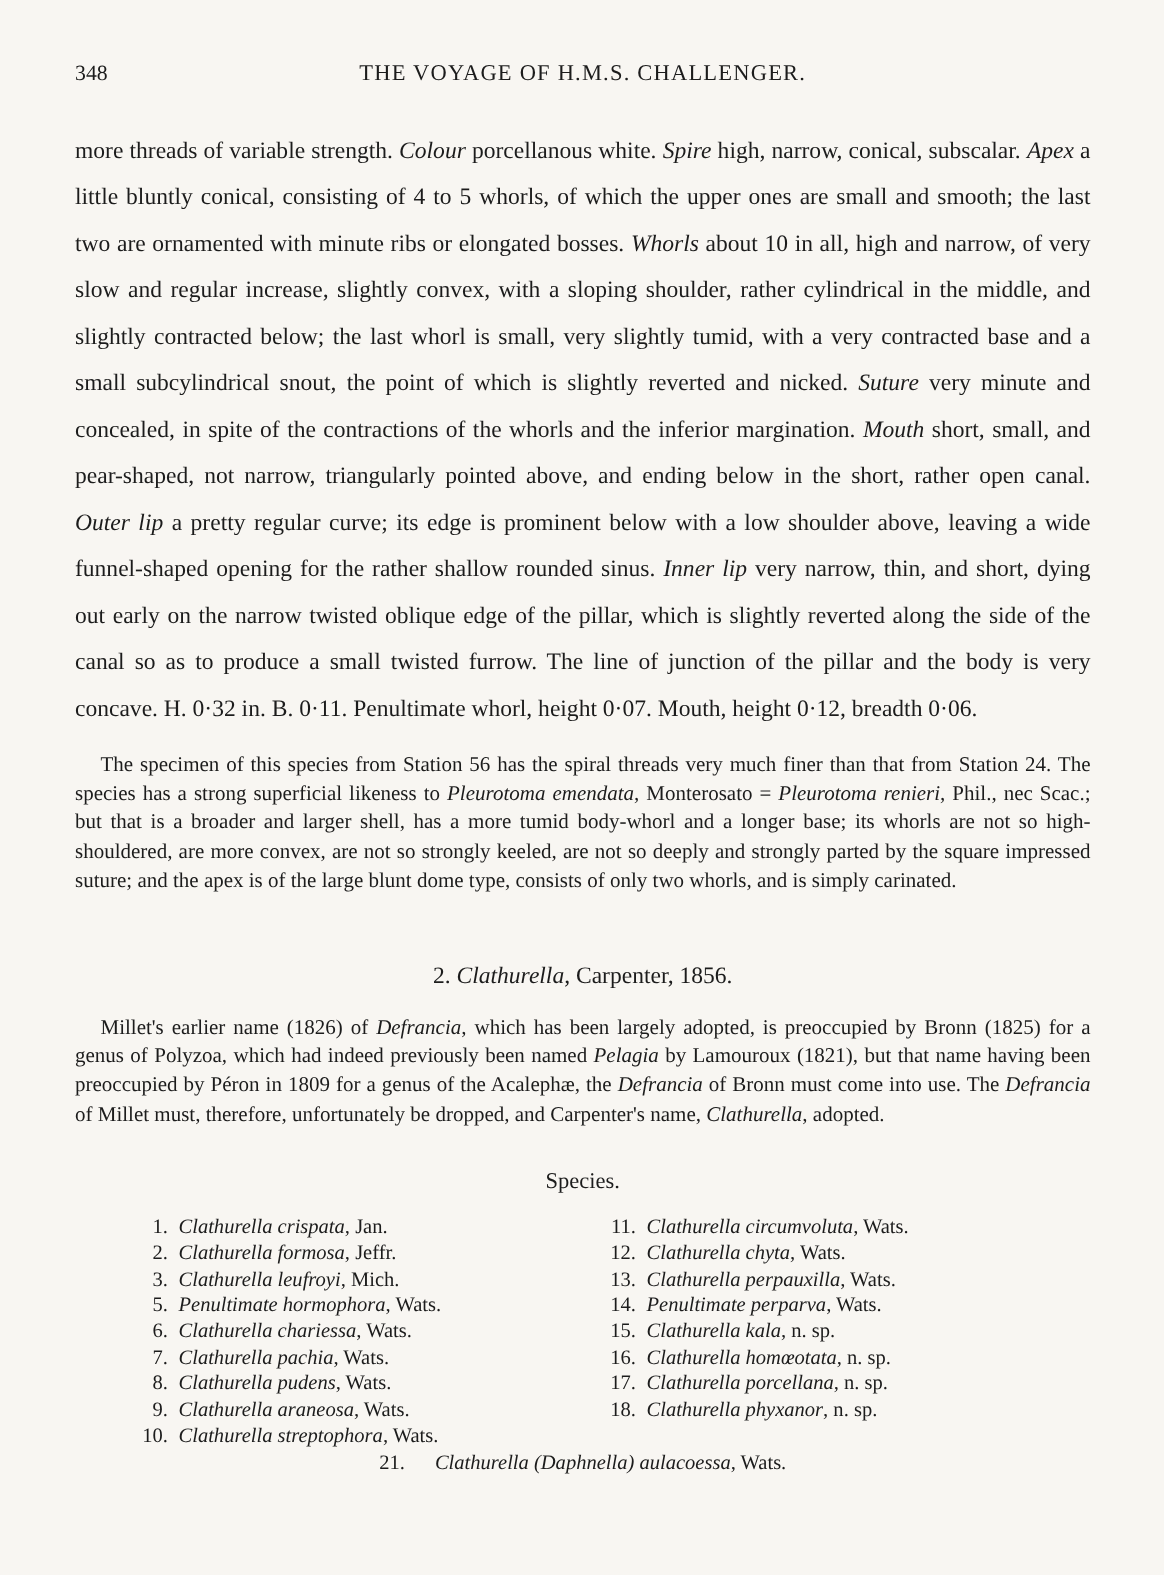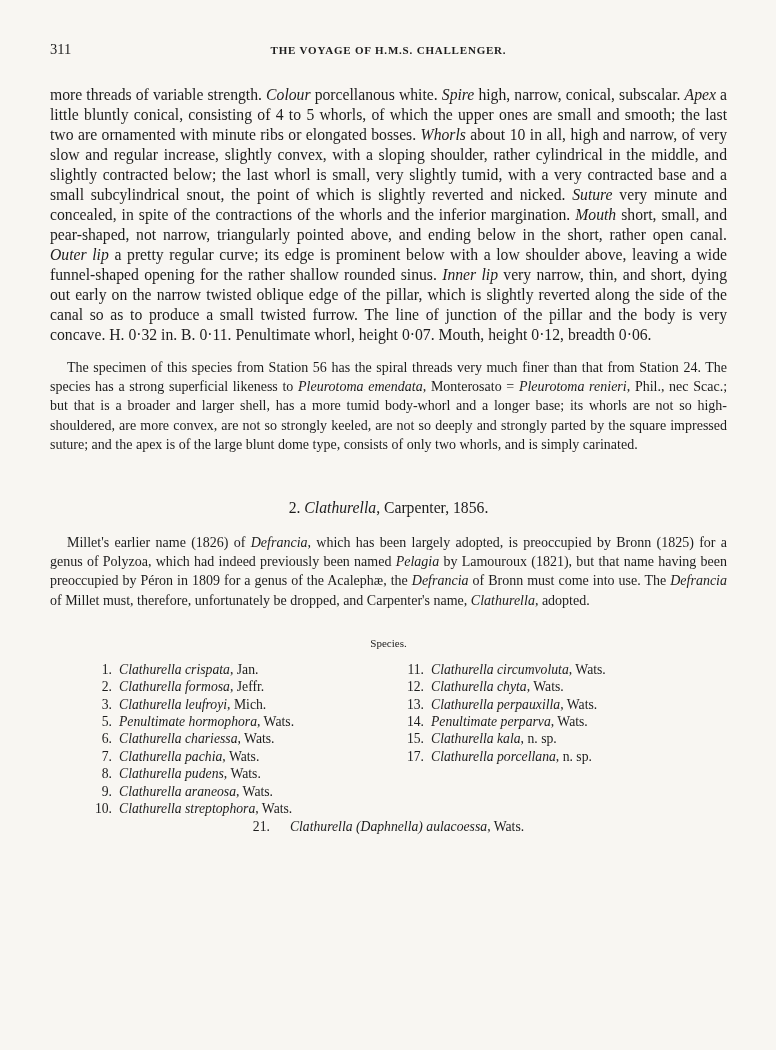--- a/index.html
+++ b/index.html
@@ -20,47 +20,47 @@
     height: 20px;
     text-align: center;
   }
   .page-number {
     position: absolute;
     left: 0;
     top: 1px;
     font-size: 14.5px;
   }
   .running-title {
-    font-size: 11px;
-    font-weight: bold;
+    font-size: 15px;
+    font-weight: normal;
     letter-spacing: 0.8px;
   }
   .body-text {
     margin-top: 25px;
     font-size: 15.7px;
-    line-height: 20px;
+    line-height: 31px;
     text-align: justify;
   }
   .small-text {
     font-size: 14px;
     line-height: 19.2px;
     text-align: justify;
   }
   .remarks { margin-top: 13px; text-indent: 17px; }
   .section-heading {
     margin-top: 45px;
     text-align: center;
     font-size: 15.7px;
     font-weight: normal;
   }
   .intro { margin-top: 16px; text-indent: 17px; }
   .species-label {
     margin-top: 27px;
     text-align: center;
-    font-size: 11px;
+    font-size: 15px;
     font-weight: normal;
   }
   .species-columns {
     margin-top: 12px;
     display: flex;
     font-size: 13.7px;
     line-height: 17.4px;
   }
   .col { list-style: none; }
   .col-left { width: 350px; padding-left: 38px; }
@@ -80,21 +80,21 @@
   }
   .species-last .num { min-width: 0; margin-right: 20px; }
   i { font-style: italic; }
 </style>
 </head>
 <body>
 
 <div class="page">
 
   <header class="page-header">
-    <span class="page-number">311</span>
+    <span class="page-number">348</span>
     <span class="running-title">THE VOYAGE OF H.M.S. CHALLENGER.</span>
   </header>
 
   <p class="body-text"><span>more threads of variable strength.  </span><i>Colour</i><span> porcellanous white.  </span><i>Spire</i><span> high, narrow, conical, subscalar.  </span><i>Apex</i><span> a little bluntly conical, consisting of 4 to 5 whorls, of which the upper ones are small and smooth; the last two are ornamented with minute ribs or elongated bosses.  </span><i>Whorls</i><span> about 10 in all, high and narrow, of very slow and regular increase, slightly convex, with a sloping shoulder, rather cylindrical in the middle, and slightly contracted below; the last whorl is small, very slightly tumid, with a very contracted base and a small subcylindrical snout, the point of which is slightly reverted and nicked.  </span><i>Suture</i><span> very minute and concealed, in spite of the contractions of the whorls and the inferior margination.  </span><i>Mouth</i><span> short, small, and pear-shaped, not narrow, triangularly pointed above, and ending below in the short, rather open canal.  </span><i>Outer lip</i><span> a pretty regular curve; its edge is prominent below with a low shoulder above, leaving a wide funnel-shaped opening for the rather shallow rounded sinus.  </span><i>Inner lip</i><span> very narrow, thin, and short, dying out early on the narrow twisted oblique edge of the pillar, which is slightly reverted along the side of the canal so as to produce a small twisted furrow.  The line of junction of the pillar and the body is very concave.  H. 0·32 in.  B. 0·11.  Penultimate whorl, height 0·07.  Mouth, height 0·12, breadth 0·06.</span></p>
 
   <p class="small-text remarks"><span>The specimen of this species from Station 56 has the spiral threads very much finer than that from Station 24.  The species has a strong superficial likeness to </span><i>Pleurotoma emendata</i><span>, Monterosato = </span><i>Pleurotoma renieri</i><span>, Phil., nec Scac.; but that is a broader and larger shell, has a more tumid body-whorl and a longer base; its whorls are not so high-shouldered, are more convex, are not so strongly keeled, are not so deeply and strongly parted by the square impressed suture; and the apex is of the large blunt dome type, consists of only two whorls, and is simply carinated.</span></p>
 
   <h2 class="section-heading"><span>2. </span><i>Clathurella</i><span>, Carpenter, 1856.</span></h2>
 
   <p class="small-text intro"><span>Millet's earlier name (1826) of </span><i>Defrancia</i><span>, which has been largely adopted, is preoccupied by Bronn (1825) for a genus of Polyzoa, which had indeed previously been named </span><i>Pelagia</i><span> by Lamouroux (1821), but that name having been preoccupied by Péron in 1809 for a genus of the Acalephæ, the </span><i>Defrancia</i><span> of Bronn must come into use.  The </span><i>Defrancia</i><span> of Millet must, therefore, unfortunately be dropped, and Carpenter's name, </span><i>Clathurella</i><span>, adopted.</span></p>
@@ -156,25 +156,31 @@
         </li>
 
         <li class="sp-row">
           <span class="num">14.</span><i>Penultimate perparva</i><span>, Wats.</span>
         </li>
 
         <li class="sp-row">
           <span class="num">15.</span><i>Clathurella kala</i><span>, n. sp.</span>
         </li>
 
+        <li class="sp-row">
+          <span class="num">16.</span><i>Clathurella homœotata</i><span>, n. sp.</span>
+        </li>
 
         <li class="sp-row">
           <span class="num">17.</span><i>Clathurella porcellana</i><span>, n. sp.</span>
         </li>
 
+        <li class="sp-row">
+          <span class="num">18.</span><i>Clathurella phyxanor</i><span>, n. sp.</span>
+        </li>
 
 
       </ol>
   </div>
 
   <div class="species-last">
     <span class="num">21.</span><i>Clathurella (Daphnella) aulacoessa</i><span>, Wats.</span>
   </div>
 
 </div>

